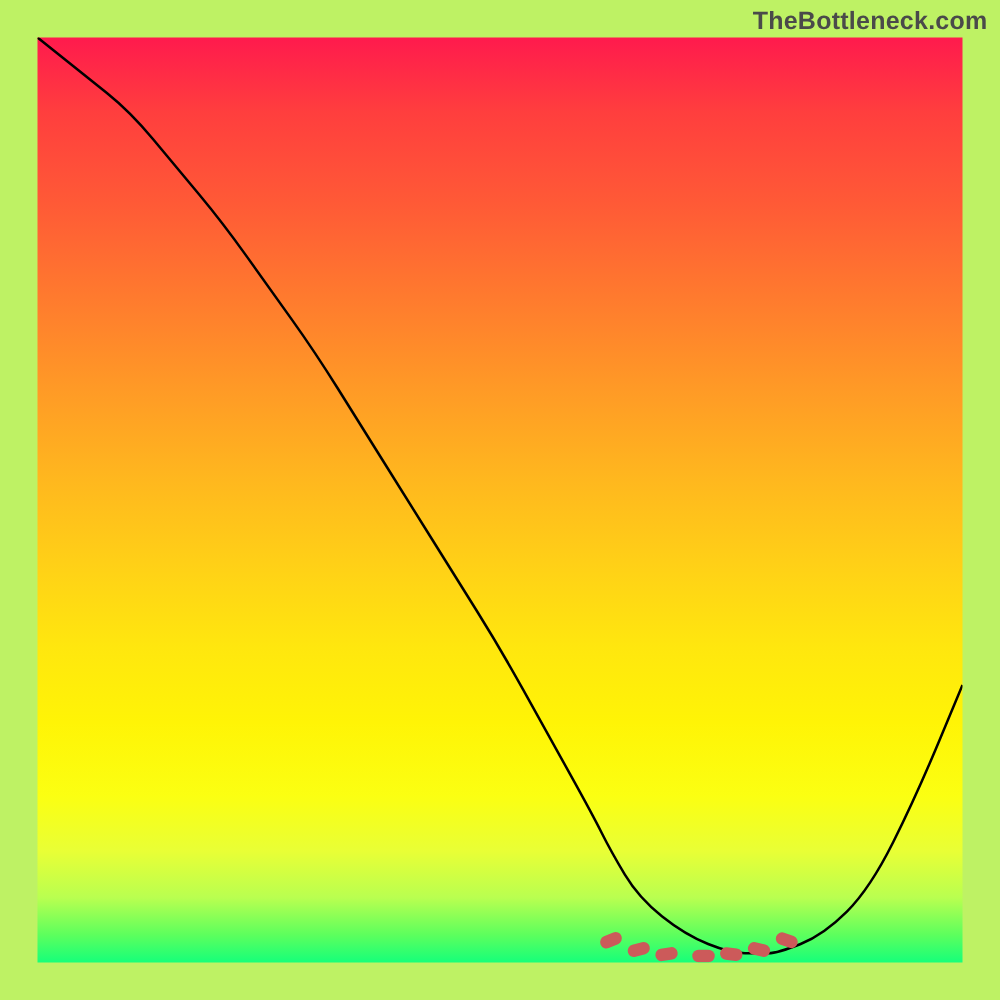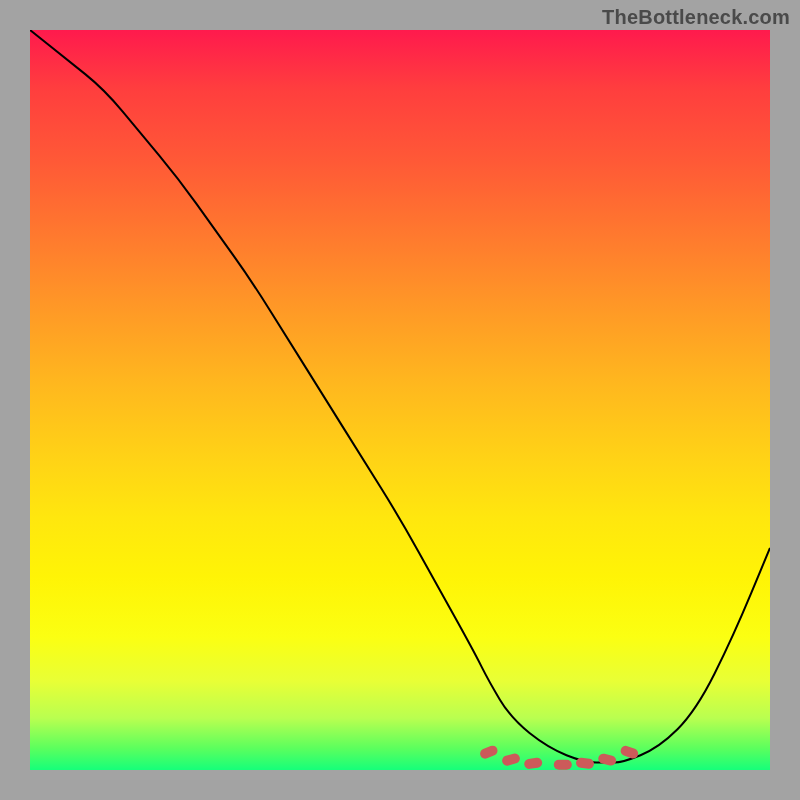--- a/index.html
+++ b/index.html
@@ -8,21 +8,21 @@
     width: 800px;
     height: 800px;
     background: #000;
     overflow: hidden;
     font-family: Arial, Helvetica, sans-serif;
   }
   .frame {
     position: relative;
     width: 800px;
     height: 800px;
-    background: #a3a3a3;
+    background: #bef264;
   }
   .watermark {
     position: absolute;
     top: 6px;
     right: 10px;
     color: #4a4a4a;
     font-size: 20px;
     font-weight: 600;
     letter-spacing: 0.2px;
     z-index: 10;

